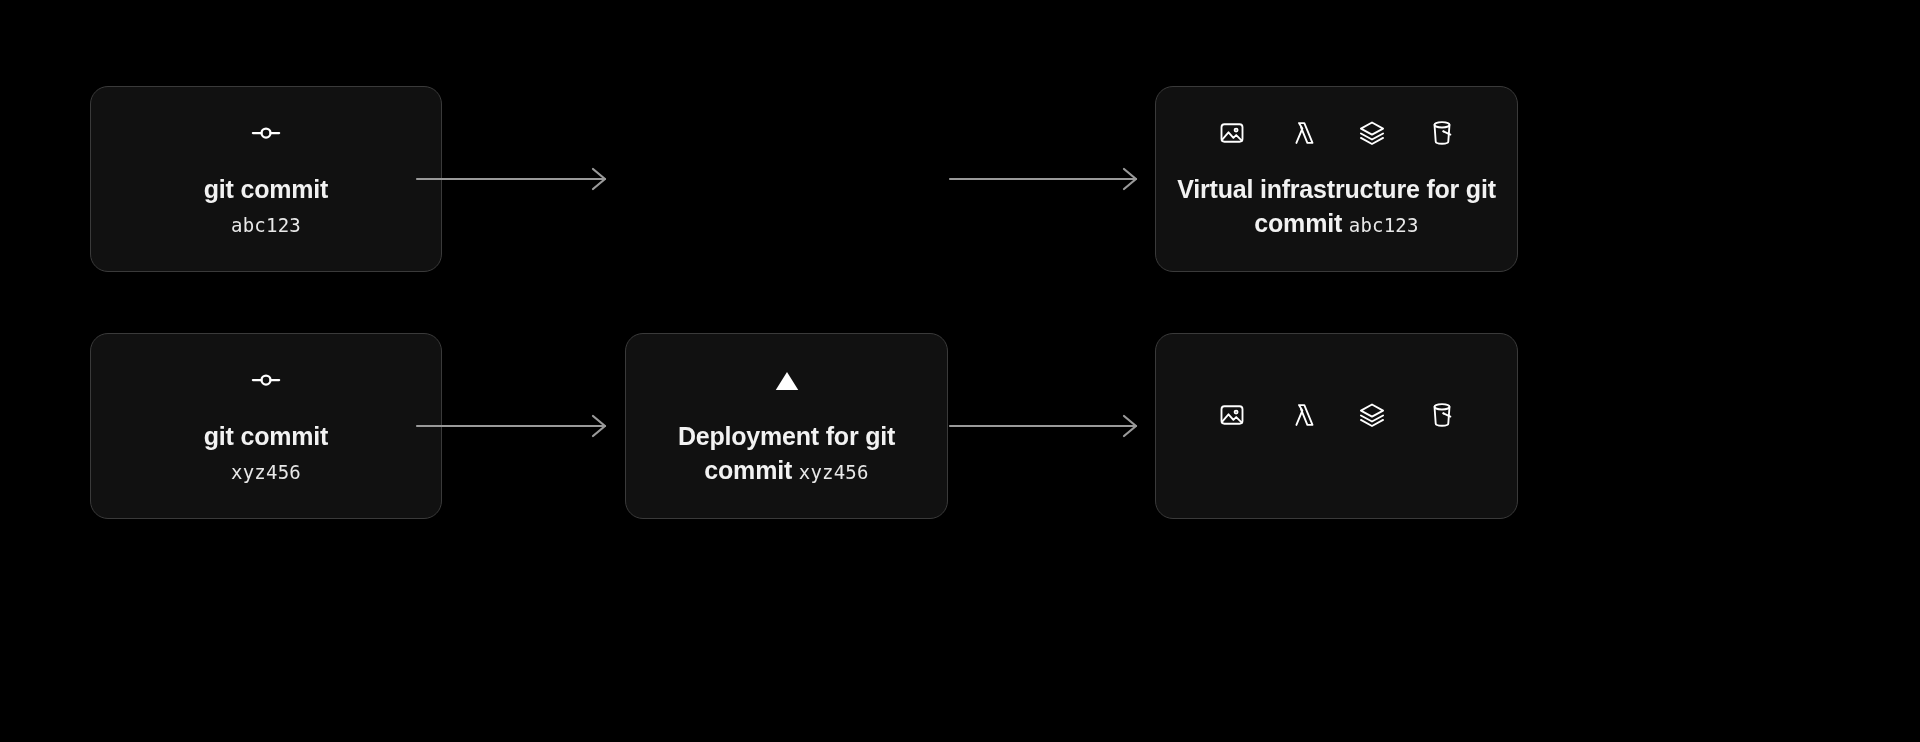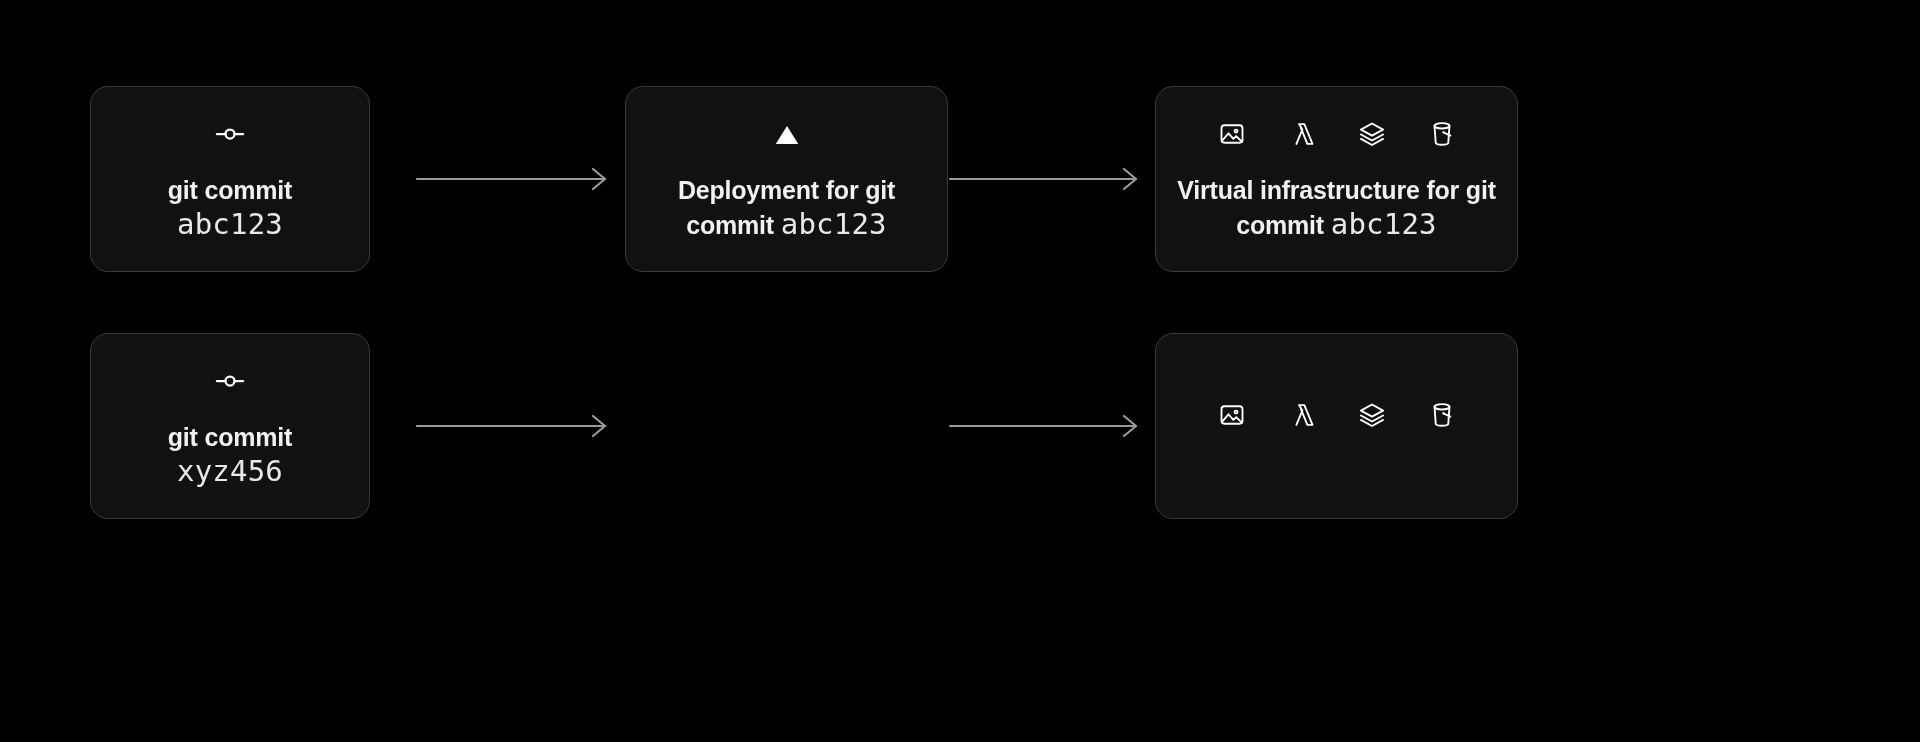--- a/index.html
+++ b/index.html
@@ -44,21 +44,21 @@
     background: #111111;
     border: 1px solid #3a3a3a;
     border-radius: 18px;
     display: flex;
     flex-direction: column;
     align-items: center;
     justify-content: center;
     padding: 0 18px;
   }
 
-  .node-card.col-0 { left: 90px;   width: 280px; }
+  .node-card.col-0 { left: 90px;   width: 352px; }
   .node-card.col-1 { left: 625px;  width: 323px; }
   .node-card.col-2 { left: 1155px; width: 363px; }
 
   .node-icons {
     display: flex;
     align-items: center;
     justify-content: center;
     gap: 40px;
     height: 34px;
     margin-bottom: 22px;
@@ -81,21 +81,21 @@
     line-height: 34px;
     font-weight: 700;
     color: #f2f2f2;
     letter-spacing: -0.2px;
     max-width: 100%;
   }
 
   .node-label .commit-hash {
     font-family: "DejaVu Sans Mono", "Liberation Mono", monospace;
     font-weight: 400;
-    font-size: 29px;
+    font-size: 19px;
     letter-spacing: 0.2px;
     color: #e8e8e8;
   }
 
   
   .flow-arrow {
     position: absolute;
     top: 82px;
     height: 22px;
   }
@@ -128,33 +128,20 @@
       </div>
     </div>
 
     <div class="flow-arrow gap-0">
       <svg width="210" height="22" viewBox="0 0 210 22" fill="none" stroke="#9a9a9a" stroke-width="2.2" stroke-linecap="round" stroke-linejoin="round">
         <line x1="2" y1="11" x2="190" y2="11"></line>
         <polyline points="178,1 190,11 178,21" fill="none"></polyline>
       </svg>
     </div>
 
-    <div class="node-card col-1">
-      <div class="node-icons">
-        <span class="node-icon">
-          <svg width="30" height="30" viewBox="0 0 24 24">
-            <polygon points="12,5.5 21,20 3,20" fill="#ffffff"></polygon>
-          </svg>
-        </span>
-      </div>
-      <div class="node-label">
-        <span>Deployment for git commit</span>
-        <span class="commit-hash">abc123</span>
-      </div>
-    </div>
 
     <div class="flow-arrow gap-1">
       <svg width="207" height="22" viewBox="0 0 207 22" fill="none" stroke="#9a9a9a" stroke-width="2.2" stroke-linecap="round" stroke-linejoin="round">
         <line x1="2" y1="11" x2="188" y2="11"></line>
         <polyline points="176,1 188,11 176,21" fill="none"></polyline>
       </svg>
     </div>
 
     <div class="node-card col-2">
       <div class="node-icons">
@@ -211,20 +198,33 @@
       </div>
     </div>
 
     <div class="flow-arrow gap-0">
       <svg width="210" height="22" viewBox="0 0 210 22" fill="none" stroke="#9a9a9a" stroke-width="2.2" stroke-linecap="round" stroke-linejoin="round">
         <line x1="2" y1="11" x2="190" y2="11"></line>
         <polyline points="178,1 190,11 178,21" fill="none"></polyline>
       </svg>
     </div>
 
+    <div class="node-card col-1">
+      <div class="node-icons">
+        <span class="node-icon">
+          <svg width="30" height="30" viewBox="0 0 24 24">
+            <polygon points="12,5.5 21,20 3,20" fill="#ffffff"></polygon>
+          </svg>
+        </span>
+      </div>
+      <div class="node-label">
+        <span>Deployment for git commit</span>
+        <span class="commit-hash">xyz456</span>
+      </div>
+    </div>
 
     <div class="flow-arrow gap-1">
       <svg width="207" height="22" viewBox="0 0 207 22" fill="none" stroke="#9a9a9a" stroke-width="2.2" stroke-linecap="round" stroke-linejoin="round">
         <line x1="2" y1="11" x2="188" y2="11"></line>
         <polyline points="176,1 188,11 176,21" fill="none"></polyline>
       </svg>
     </div>
 
     <div class="node-card col-2">
       <div class="node-icons">

